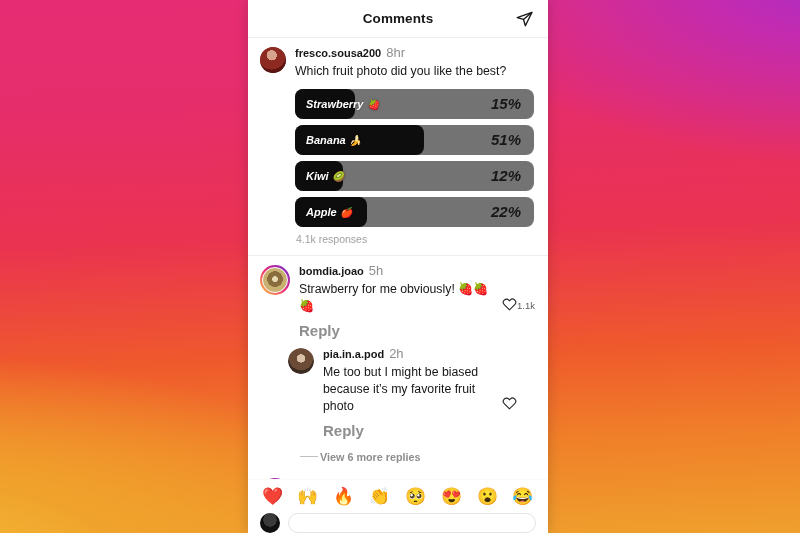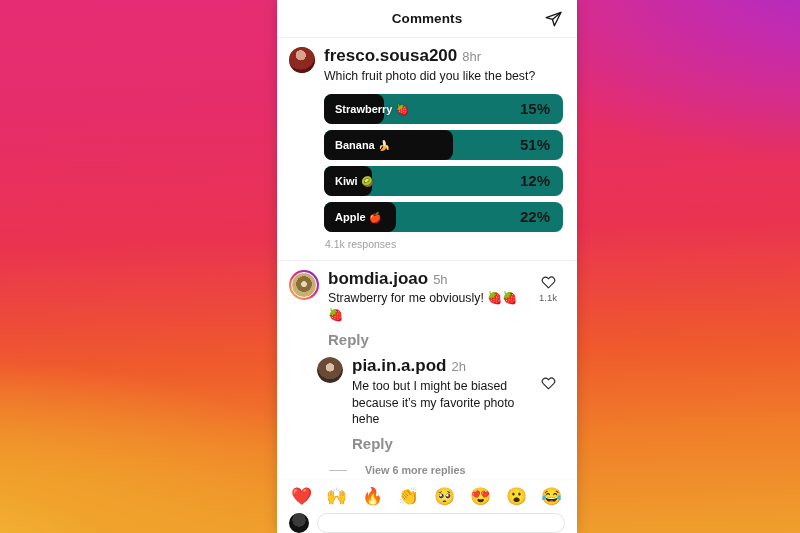--- a/index.html
+++ b/index.html
@@ -20,21 +20,20 @@
   }
 
   
   #phone {
     position: absolute;
     left: 248px; top: 0; width: 300px; height: 533px;
     background: #ffffff;
     overflow: hidden;
     display: flex; flex-direction: column;
     box-shadow: 0 0 12px rgba(0,0,0,0.18);
-    margin-left: 29px;
   }
 
   
   .header {
     height: 38px; flex: 0 0 38px;
     display: flex; align-items: center; justify-content: center;
     position: relative;
     border-bottom: 1px solid #efefef;
     background: #fff;
   }
@@ -62,59 +61,59 @@
   .avatar.ring .inner { width: 100%; height: 100%; border-radius: 50%; border: 1.5px solid #fff; overflow: hidden; }
   .avatar .inner { width: 100%; height: 100%; border-radius: 50%; overflow: hidden; }
 
   .av-a { background: radial-gradient(circle at 45% 32%, #d8a38c 0 22%, #8c2a22 23% 62%, #5b1410 63% 100%); }
   .av-b { background: radial-gradient(circle at 50% 46%, #e9d9b2 0 16%, #8a6d3c 17% 44%, #c8b071 45% 100%); }
   .av-c { background: radial-gradient(circle at 50% 40%, #d9c1a8 0 20%, #6b4a36 21% 58%, #3c2b22 59% 100%); }
   .av-d { background: linear-gradient(155deg, #cfd3d6 0%, #8d9296 35%, #2b2b2e 62%, #6b6f73 100%); }
 
   .cbody { flex: 1 1 auto; min-width: 0; }
   .cmeta { display: flex; align-items: baseline; gap: 5px; line-height: 1.15; }
-  .cuser { font-size: 17px; font-weight: bold; color: #171717; text-align: center; }
+  .cuser { font-size: 11px; font-weight: bold; color: #171717; text-align: center; }
   .ctime { font-size: 13px; color: #8e8e8e; }
   .ctext { font-size: 12.3px; color: #171717; line-height: 1.38; margin-top: 2px; }
   .creply { font-size: 15px; color: #8e8e8e; font-weight: bold; margin-top: 7px; }
 
   .cright {
-    flex: 0 0 34px; display: flex; flex-direction: column;
+    flex: 0 0 34px; display: flex; flex-direction: row;
     align-items: center; padding-top: 6px;
   }
   .heart { width: 15px; height: 14px; display: block; }
   .likes { font-size: 9.5px; color: #5d5d5d; margin-top: 3px; }
 
   
   .poll { margin-top: 9px; padding-right: 2px; }
   .poll-row {
     position: relative; height: 30px; margin-bottom: 6px;
-    background: #0f766e; border-radius: 8px;
-    display: flex; align-items: center;
+    background: #737373; border-radius: 8px;
+    display: flex; align-items: center; font-style: italic;
   }
   .poll-fill {
     position: absolute; left: 0; top: 0; bottom: 0;
     background: #0d0d0d; border-radius: 8px;
   }
   .poll-label {
     position: relative; z-index: 2; color: #fff;
     font-size: 11px; font-weight: bold; padding-left: 11px;
     white-space: nowrap; text-shadow: 0 0 2px rgba(0,0,0,.5);
   }
   .poll-emoji { font-size: 10px; margin-left: 4px; }
   .poll-pct {
     position: absolute; right: 13px; z-index: 2;
     font-size: 15px; font-weight: bold; color: #171717;
   }
   .poll-responses { font-size: 10.5px; color: #a0a0a0; margin-top: 4px; padding-left: 1px; }
 
   .divider { height: 1px; background: #efefef; margin: 10px 0 0 0; }
 
   .more-replies {
-    display: flex; align-items: center; gap: 18px;
+    display: flex; align-items: center; gap: 2px;
     padding: 12px 12px 0 52px;
   }
   .more-line { width: 18px; height: 1px; background: #bfbfbf; flex: 0 0 18px; }
   .more-text { font-size: 10.8px; color: #8e8e8e; font-weight: bold; }
 
   .sticker {
     margin-top: 4px; height: 22px; border-radius: 6px 6px 0 0;
     background: linear-gradient(90deg,#c8212c 0 14%, #1d1b18 14% 30%, #4d5224 30% 52%, #6d7030 52% 64%, #c8212c 64% 80%, #8c1a20 80% 100%);
   }
 
@@ -226,21 +225,21 @@
 
     <div class="comment indented">
       <div class="avatar">
           <div class="inner av-c"></div>
         </div>
       <div class="cbody">
         <div class="cmeta">
           <span class="cuser">pia.in.a.pod</span>
           <span class="ctime">2h</span>
         </div>
-        <div class="ctext">Me too but I might be biased because it’s my favorite photo hehe</div>
+        <div class="ctext">Me too but I might be biased because it’s my favorite fruit photo</div>
         <div class="creply">Reply</div>
       </div>
       <div class="cright" style="padding-top:20px">
         <svg class="heart" viewBox="0 0 24 22" fill="none" stroke="#262626" stroke-width="1.8">
           <path d="M12 20.3 3.6 12c-2-2-2-5.3 0-7.3s5.3-2 7.3 0l1.1 1.1 1.1-1.1c2-2 5.3-2 7.3 0s2 5.3 0 7.3z"></path>
         </svg>
       </div>
     </div>
 
     <div class="more-replies">

